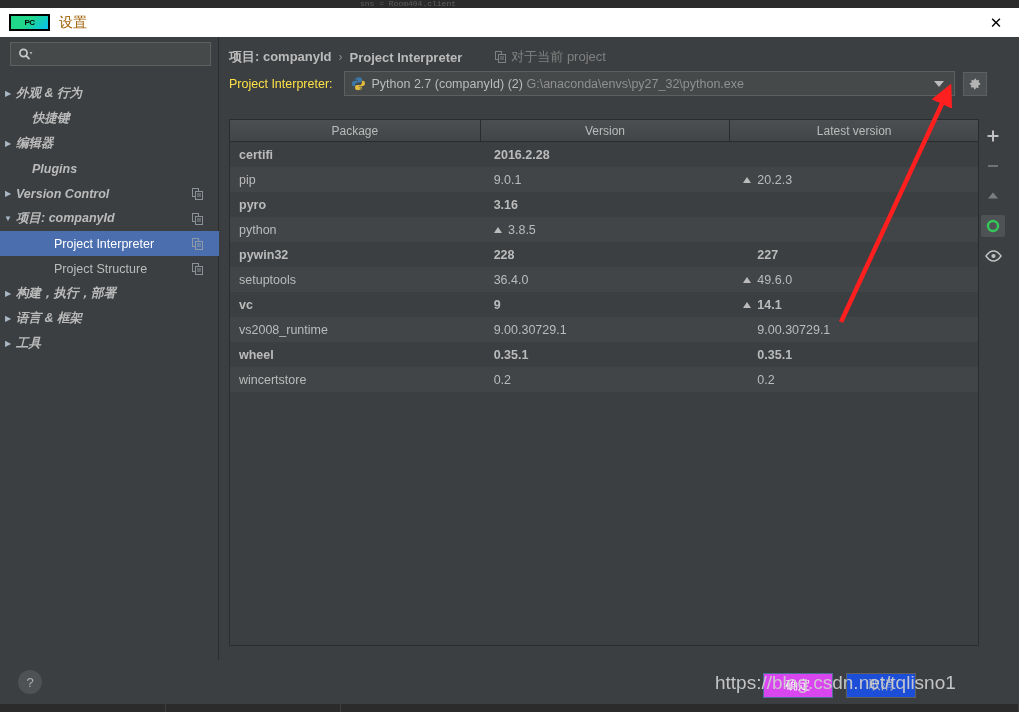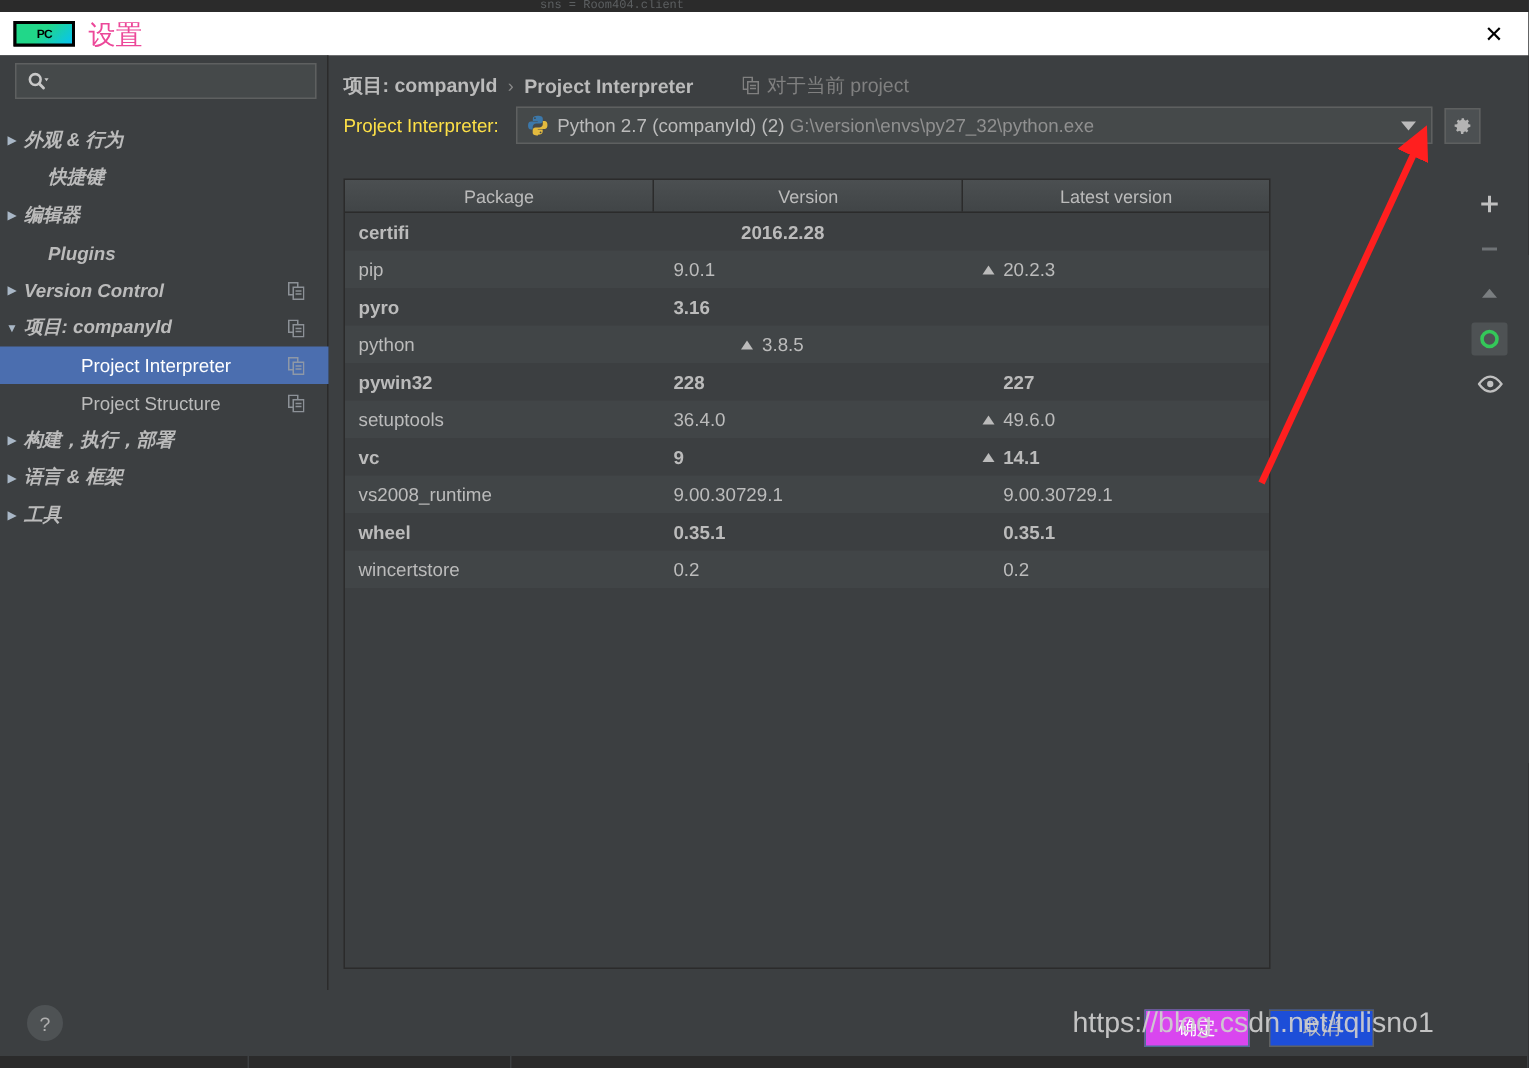--- a/index.html
+++ b/index.html
@@ -48,21 +48,21 @@
     content: "";
     position: absolute; left: 1px; top: 1px; right: 1px; bottom: 1px;
     background: linear-gradient(135deg, #21d789 0%, #21d789 45%, #07c3f2 100%);
   }
   .pc-logo span {
     position: relative; z-index: 2;
     font-size: 8px; font-weight: bold; color: #000;
     letter-spacing: -0.5px;
   }
   .titlebar-text {
-    margin-left: 9px; font-size: 18px; color: #ec4899;
+    margin-left: 9px; font-size: 14px; color: #a16207;
   }
   .titlebar-close {
     position: absolute; right: 0px; top: 0px;
     width: 46px; height: 29px;
     display: flex; align-items: center; justify-content: center;
     font-size: 15px; color: #000000;
     cursor: pointer;
   }
 
   
@@ -159,21 +159,21 @@
     margin-left: 8px; width: 24px; height: 24px;
     background: #4c5052; border: 1px solid #5e6060;
     box-sizing: border-box;
     display: flex; align-items: center; justify-content: center;
     cursor: pointer;
   }
 
   
   .table-wrap {
     position: absolute; left: 9px; top: 82px;
-    width: 618px; height: 527px;
+    width: 750px; height: 527px;
     background: #3c3f41;
     border: 1px solid #2b2b2b;
     box-sizing: border-box;
     overflow: hidden;
   }
   .thead {
     display: flex; height: 21px;
     background: linear-gradient(#4b4f51, #414547);
     border-bottom: 1px solid #2b2b2b;
   }
@@ -395,21 +395,21 @@
         <span class="interp-label">Project Interpreter:</span>
         <div class="interp-select">
           <span class="py-icon">
             <svg width="15" height="15" viewBox="0 0 16 16">
               <path d="M7.8 1.2c-2 0-3.3.6-3.3 2.1v1.6h3.5v.5H3.3c-1.5 0-2.2 1-2.2 2.8s.7 2.8 2.2 2.8h1.1V9.3c0-1.4 1.1-2.5 2.6-2.5h2.6c1.2 0 2-.9 2-2V3.3c0-1.3-.9-2.1-3.8-2.1zM6 2.3a.66.66 0 110 1.32A.66.66 0 016 2.3z" fill="#3c78aa"></path>
               <path d="M8.2 14.8c2 0 3.3-.6 3.3-2.1v-1.6H8v-.5h4.7c1.5 0 2.2-1 2.2-2.8s-.7-2.8-2.2-2.8h-1.1v2.1c0 1.4-1.1 2.5-2.6 2.5H6.4c-1.2 0-2 .9-2 2v1.5c0 1.3.9 2.1 3.8 2.1zM10 13.7a.66.66 0 110-1.32.66.66 0 010 1.32z" fill="#e3ba3e"></path>
             </svg>
           </span>
           <span class="interp-text">
             <span>Python 2.7 (companyId) (2)</span>
-            <span class="dim">G:\version\envs\py27_32\python.exe</span>
+            <span class="dim">G:\anaconda\envs\py27_32\python.exe</span>
           </span>
           <span class="dd-caret"></span>
         </div>
         <div class="gear-btn">
           <svg width="14" height="14" viewBox="0 0 16 16">
             <path fill="#b4b4b4" d="M8 5.2a2.8 2.8 0 100 5.6 2.8 2.8 0 000-5.6zm0 4.2a1.4 1.4 0 110-2.8 1.4 1.4 0 010 2.8z"></path>
             <path fill="#b4b4b4" d="M14 6.9l-1.4-.25a4.8 4.8 0 00-.5-1.2l.82-1.16-1.2-1.2-1.16.82a4.8 4.8 0 00-1.2-.5L9.1 2h-1.7l-.25 1.41c-.42.11-.82.28-1.2.5L4.79 3.1l-1.2 1.2.82 1.16c-.22.38-.39.78-.5 1.2L2 6.9v1.7l1.41.25c.11.42.28.82.5 1.2l-.82 1.16 1.2 1.2 1.16-.82c.38.22.78.39 1.2.5L6.9 14h1.7l.25-1.41c.42-.11.82-.28 1.2-.5l1.16.82 1.2-1.2-.82-1.16c.22-.38.39-.78.5-1.2L14 8.6z"></path>
           </svg>
         </div>
       </div>

